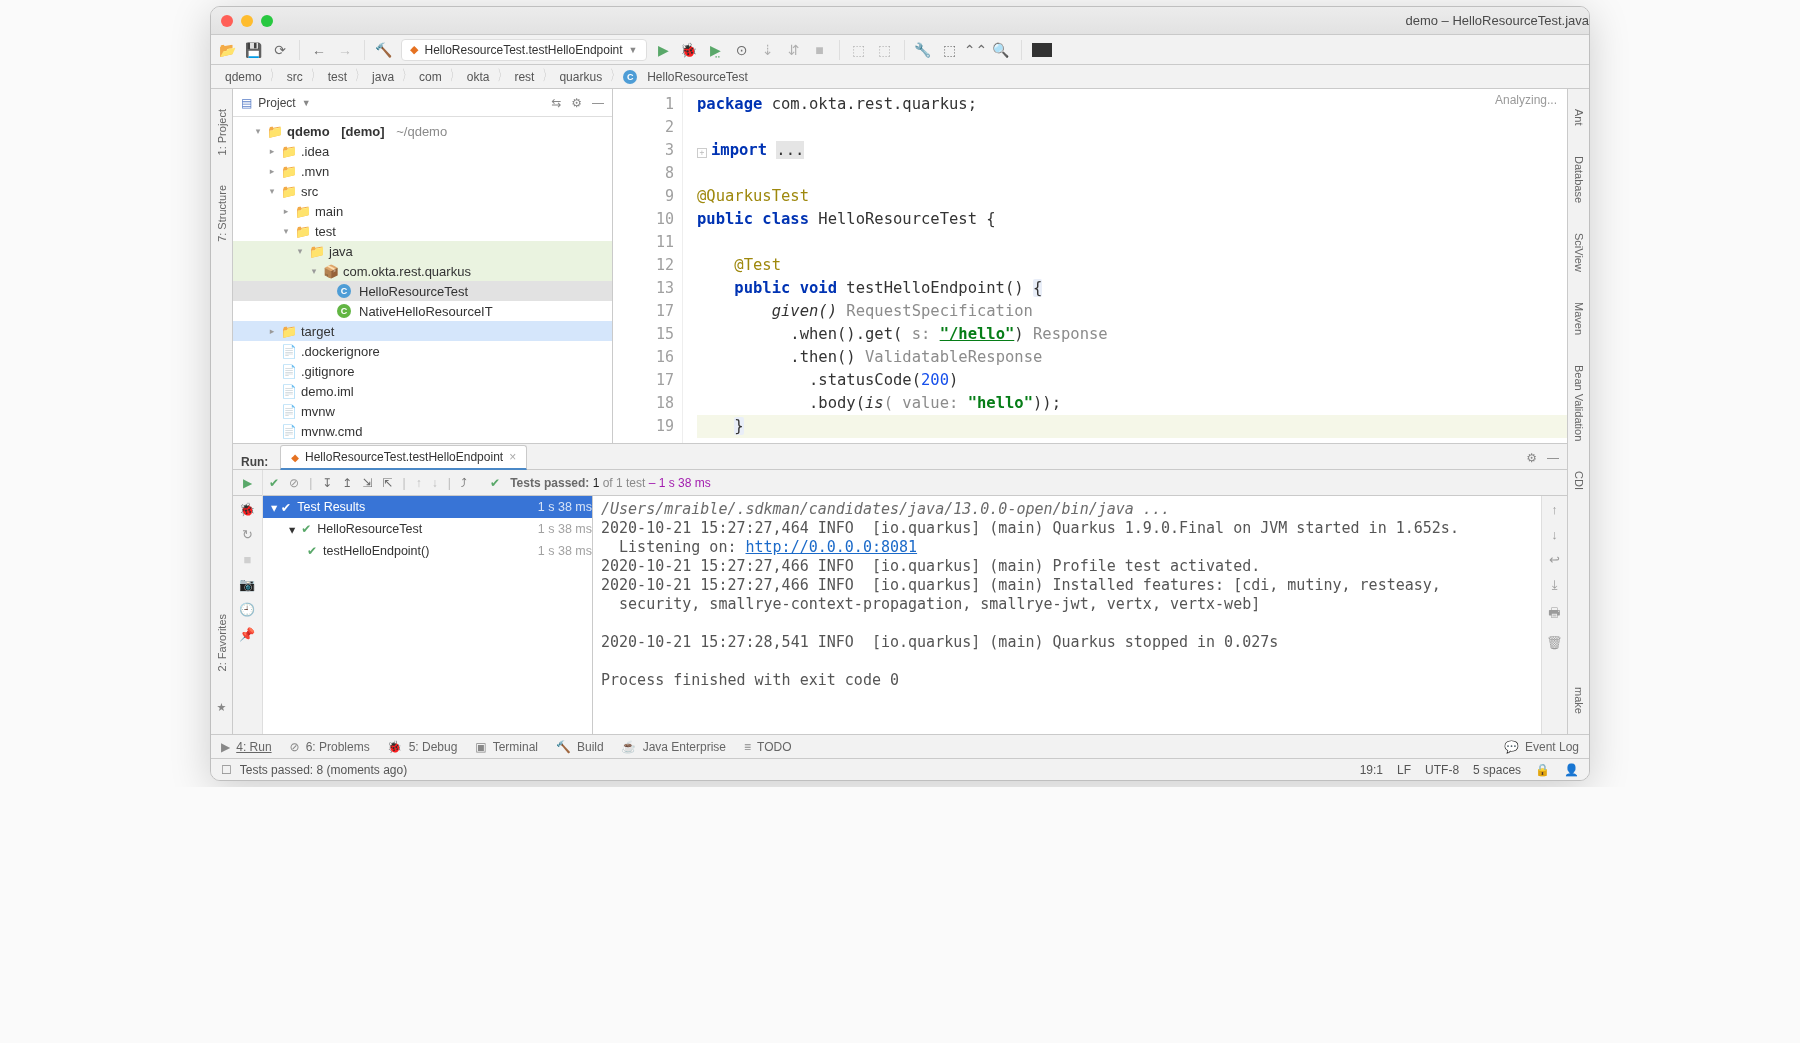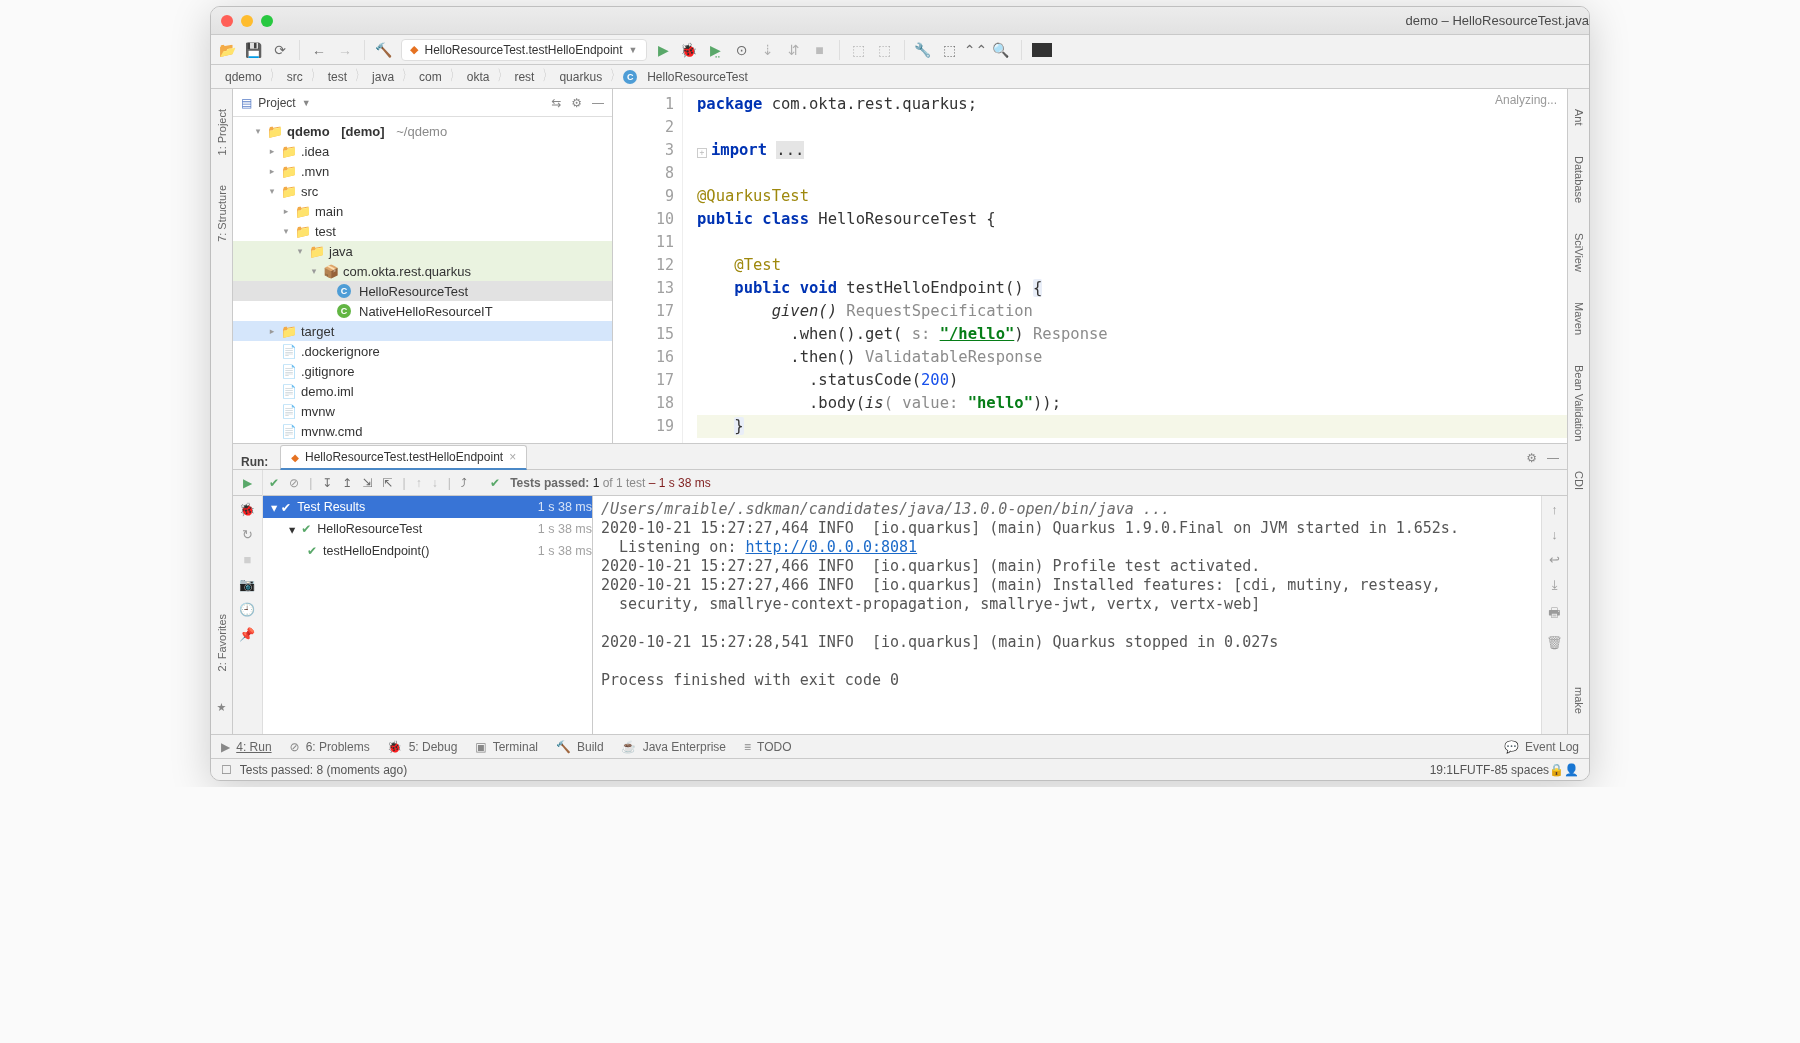--- a/index.html
+++ b/index.html
@@ -90,21 +90,21 @@
 .console{flex:1;background:#fff;font-family:var(--code);font-size:15px;line-height:19px;padding:4px 8px;color:#555;white-space:pre-wrap;overflow:auto}
 .console .l1{color:#6b6b6b;font-style:italic}
 .console a{color:var(--link);text-decoration:underline}
 .rcol{width:26px;border-left:1px solid var(--border-lt);display:flex;flex-direction:column;align-items:center;gap:10px;padding:6px 0;color:#9b9b9b}
 
 .bottombar{height:24px;border-top:1px solid var(--border);display:flex;align-items:center;font-size:12px;color:#555;background:var(--bg);padding:0 10px;gap:18px}
 .bottombar .btab{display:flex;align-items:center;gap:6px;color:#666}
 .bottombar .btab .ic{font-size:12px;color:#888}
 .bottombar .rt{margin-left:auto}
 .statusbar{height:22px;border-top:1px solid var(--border);display:flex;align-items:center;font-size:12px;color:#555;background:var(--bg);padding:0 10px}
-.statusbar .rt{margin-left:auto;display:flex;}
+.statusbar .rt{margin-left:auto;display:flex;gap:14px}
 </style>
 </head>
 <body>
 
 <div class="window">
 
   <div class="titlebar">
     <div class="traffic">
       <span class="dot r"></span>
       <span class="dot y"></span>
@@ -321,21 +321,21 @@
             <span>↥</span>
             <span>⇲</span>
             <span>⇱</span>
             <span style="color:#bbb">|</span>
             <span style="opacity:.4">↑</span>
             <span style="opacity:.4">↓</span>
             <span style="color:#bbb">|</span>
             <span>⤴</span>
             &nbsp;
             <span class="pass">✔</span>
-            <span><b>Tests passed:</b> <span style="color:#222">1</span><span class="muted" style="color:#8a8a8a"> of 1 test</span><span style="color:#7f1d1d"> – 1 s 38 ms</span></span>
+            <span><b>Tests passed:</b> <span style="color:#222">1</span><span class="muted" style="color:#8a8a8a"> of 1 test</span><span style="color:#a21caf"> – 1 s 38 ms</span></span>
           </div>
         </div>
         <div class="runbody">
           <div class="lcol">
             <span>🐞</span>
             <span>↻</span>
             <span style="opacity:.4">■</span>
             <span>📷</span>
             <span>🕘</span>
             <span>📌</span>

